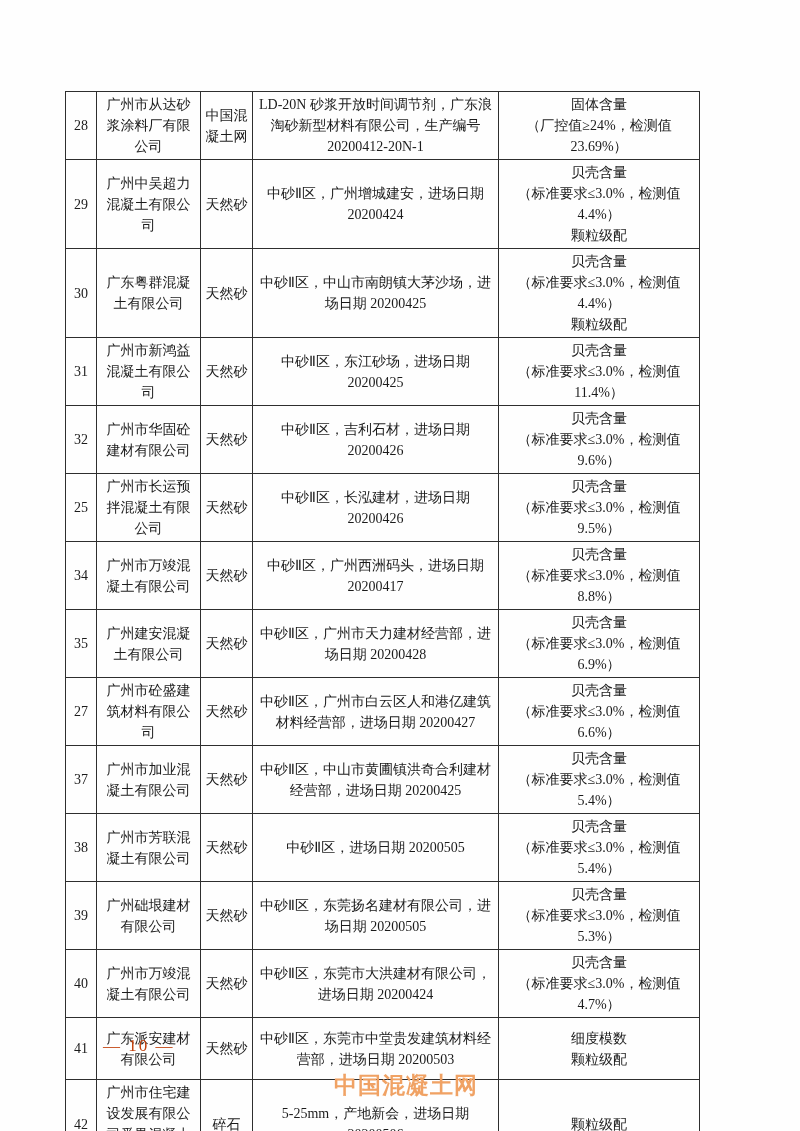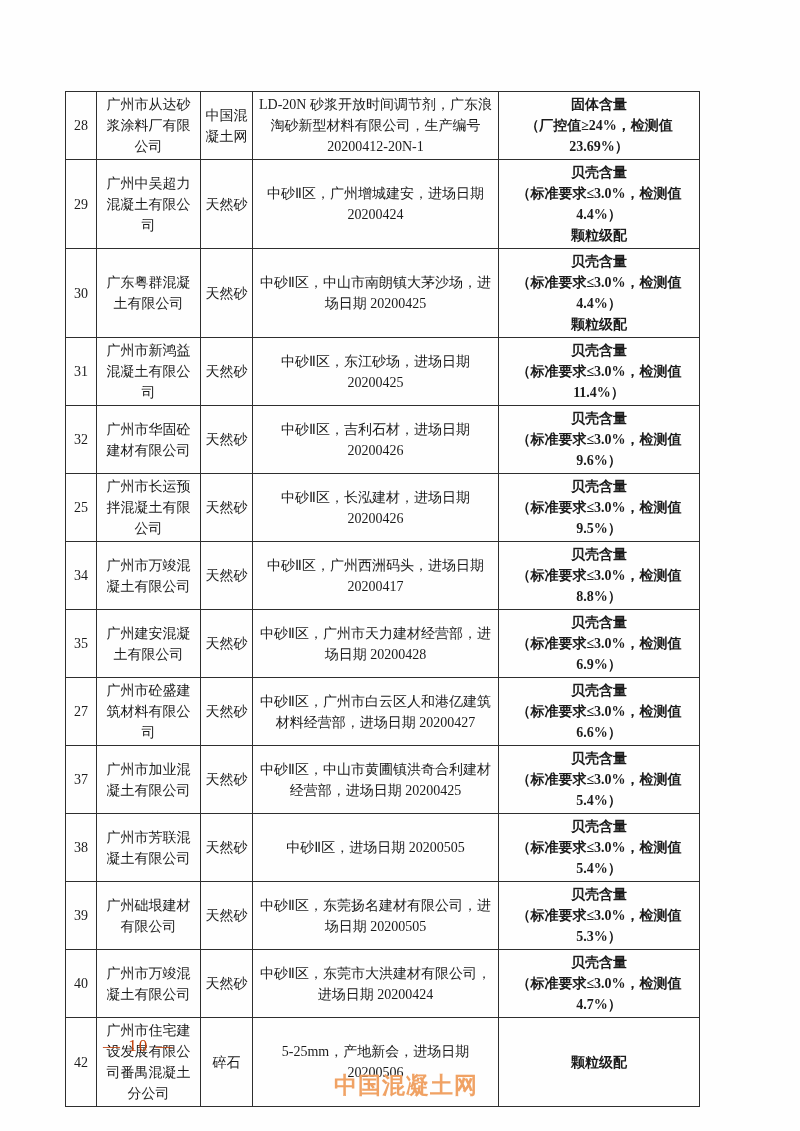--- a/index.html
+++ b/index.html
@@ -30,21 +30,21 @@
     padding: 2px 3px;
     overflow: hidden;
   }
   col.w-no       { width: 31px; }
   col.w-company  { width: 104px; }
   col.w-material { width: 52px; }
   col.w-desc     { width: 246px; }
   col.w-result   { width: 201px; }
   td.c-company { padding: 2px 4px; }
   td.c-desc    { padding: 2px 5px; }
-  td.c-result  { white-space: pre-line; font-size: 13.5px; padding: 2px 2px; font-weight: bold; }
+  td.c-result  { white-space: pre-line; font-size: 13.5px; padding: 2px 2px; }
   .footer-pageno {
     position: absolute;
     left: 103px;
     top: 1036px;
     font-size: 17px;
     letter-spacing: 2px;
     color: #c2410c;
   }
   .watermark {
     position: absolute;
@@ -172,20 +172,28 @@
 （标准要求≤3.0%，检测值 5.3%）</td>
       </tr>
       <tr style="height:58px">
         <td class="c-no">40</td>
         <td class="c-company">广州市万竣混凝土有限公司</td>
         <td class="c-material">天然砂</td>
         <td class="c-desc">中砂Ⅱ区，东莞市大洪建材有限公司，进场日期 20200424</td>
         <td class="c-result">贝壳含量
 （标准要求≤3.0%，检测值 4.7%）</td>
       </tr>
+      <tr style="height:62px">
+        <td class="c-no">41</td>
+        <td class="c-company">广东派安建材有限公司</td>
+        <td class="c-material">天然砂</td>
+        <td class="c-desc">中砂Ⅱ区，东莞市中堂贵发建筑材料经营部，进场日期 20200503</td>
+        <td class="c-result">细度模数
+颗粒级配</td>
+      </tr>
       <tr style="height:70px">
         <td class="c-no">42</td>
         <td class="c-company">广州市住宅建设发展有限公司番禺混凝土分公司</td>
         <td class="c-material">碎石</td>
         <td class="c-desc">5-25mm，产地新会，进场日期 20200506</td>
         <td class="c-result">颗粒级配</td>
       </tr>
     </tbody>
   </table>
 

